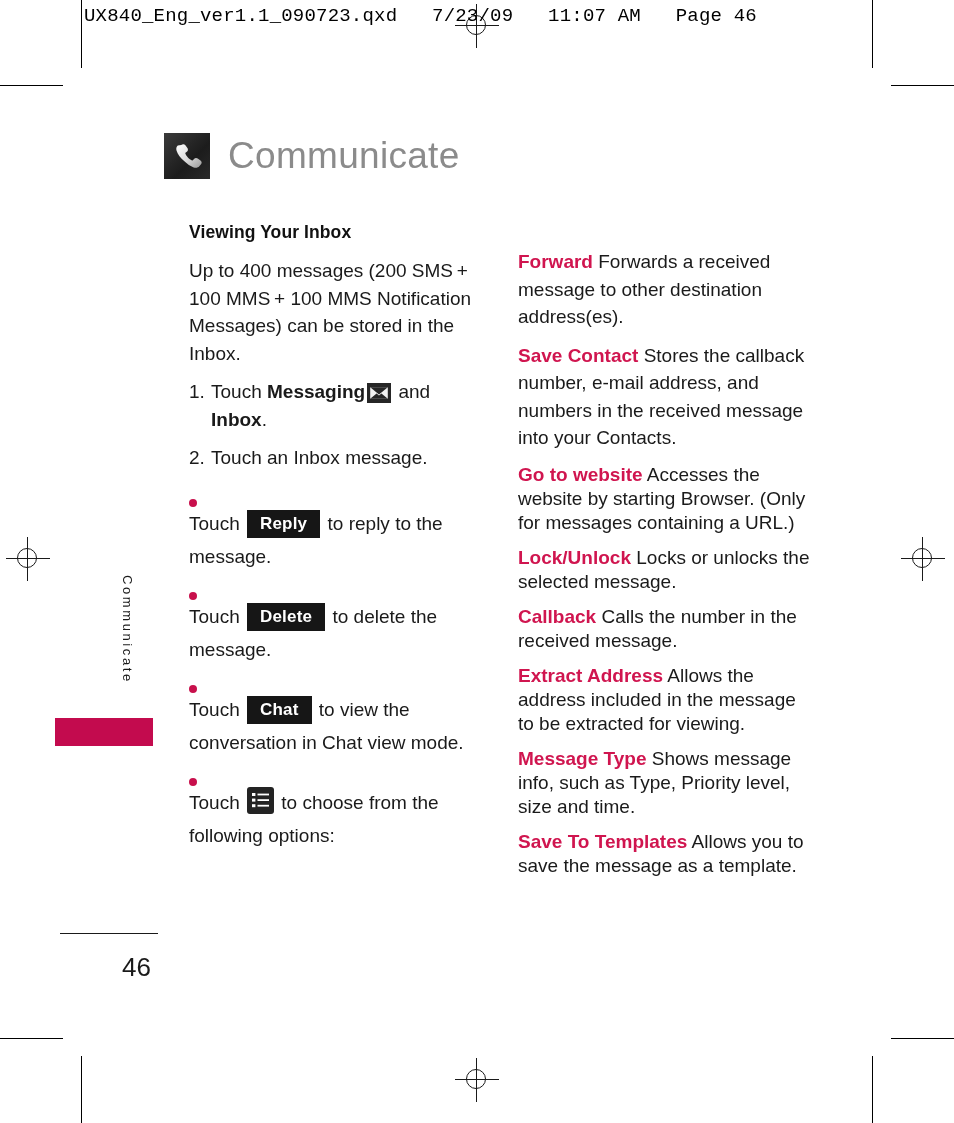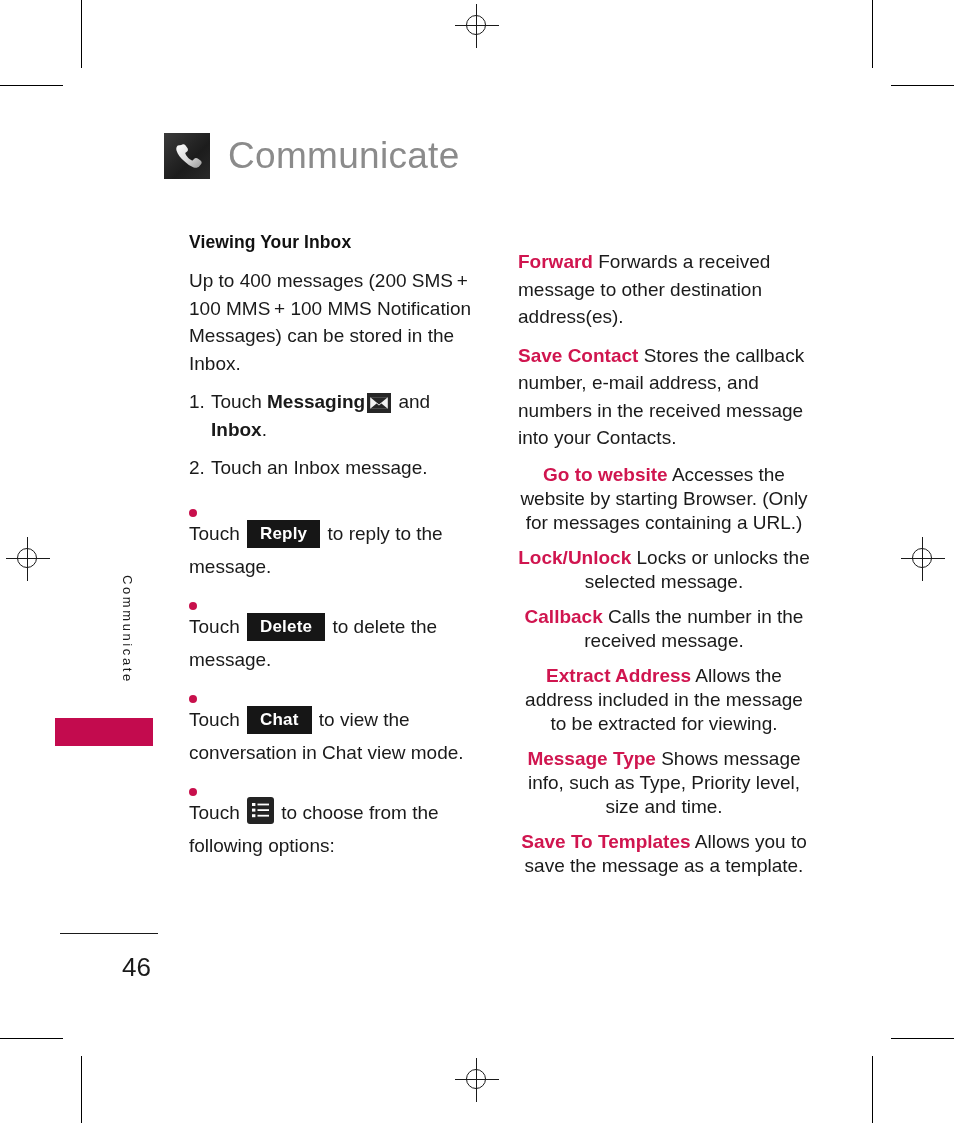--- a/index.html
+++ b/index.html
@@ -114,37 +114,37 @@
     height: 28px;
     background: #c30b4e;
   }
 
   
   .col {
     position: absolute;
     width: 292px;
     color: #1a1a1a;
   }
-  .col-left  { left: 189px; top: 232px; }
+  .col-left  { left: 189px; top: 222px; }
   .col-right { left: 518px; top: 222px; margin-top: 26px; }
 
   .sec-head {
     font-size: 17.5px;
     font-weight: bold;
     letter-spacing: 0.1px;
     margin: 0 0 14px 0;
     color: #111111;
   }
   p.body {
     font-size: 19px;
     line-height: 27.5px;
     margin: 0 0 11px 0;
     color: #1a1a1a;
   }
-  p.body.tight { line-height: 24px; text-align: center; }
+  p.body.tight { line-height: 24px; }
   p.body.last { margin-bottom: 0; }
 
   
   .step {
     display: flex;
     font-size: 19px;
     line-height: 27.5px;
     margin: 0 0 11px 0;
   }
   .step .num { flex: none; width: 22px; }
@@ -249,20 +249,21 @@
     <span class="vline"></span>
       <span class="hline"></span>
       <span class="circ"></span>
   </div>
   <div class="regmark" style="left:455px; top:1058px;">
     <span class="vline"></span>
       <span class="hline"></span>
       <span class="circ"></span>
   </div>
 
+  <div class="prepress-header">UX840_Eng_ver1.1_090723.qxd   7/23/09   11:07 AM   Page 46</div>
 
   <div class="title-row">
     <span class="title-icon">
       <svg width="30" height="30" viewBox="0 0 30 30" aria-hidden="true">
         <defs>
           <linearGradient id="hs" x1="0" y1="0" x2="1" y2="1">
             <stop offset="0%" stop-color="#ffffff"></stop>
             <stop offset="55%" stop-color="#d9d9d9"></stop>
             <stop offset="100%" stop-color="#9a9a9a"></stop>
           </linearGradient>

